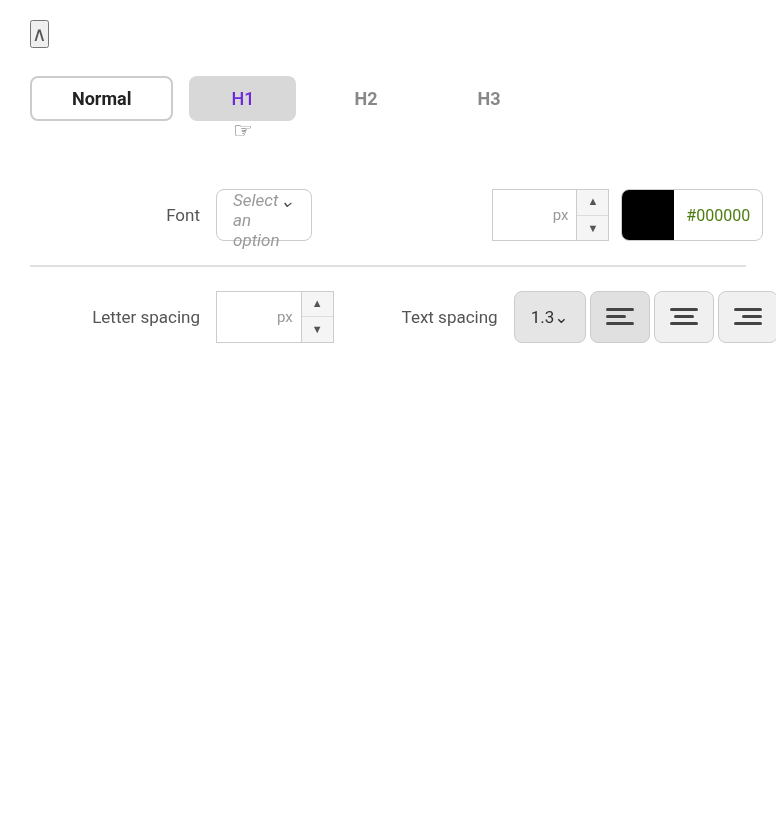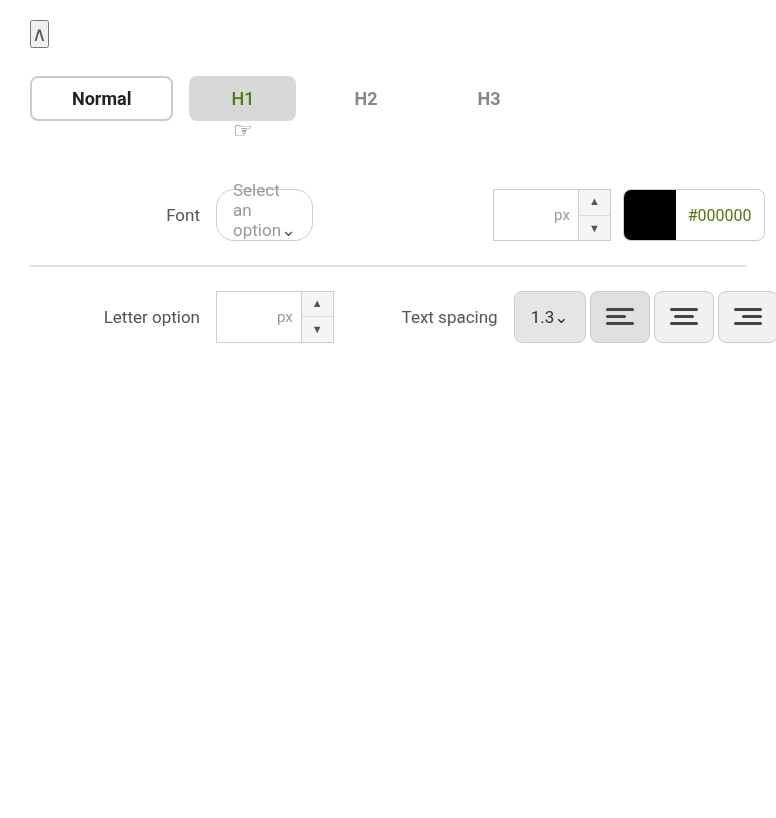--- a/index.html
+++ b/index.html
@@ -57,21 +57,21 @@
     .tab.active-normal {
       border: 2px solid #ccc;
       color: #222;
       font-weight: 700;
       background: #fff;
       border-radius: 8px;
     }
 
     .tab.active-h1 {
       background: #d8d8d8;
-      color: #4d7c0f;
+      color: #6d28d9;
       border-radius: 8px;
       font-weight: 500;
     }
 
     .form-section {
       display: flex;
       flex-direction: row;
       gap: 4px;
       padding-left: 10px;
     }
@@ -87,30 +87,31 @@
       text-align: right;
       font-size: 17px;
       color: #555;
       flex-shrink: 0;
     }
 
     .select-dropdown {
       flex: 1;
       height: 52px;
       border: 1.5px solid #ccc;
-      border-radius: 18px;
+      border-radius: 8px;
       padding: 0 16px;
       font-size: 17px;
       color: #999;
       display: flex;
-      align-items: flex-end;
+      align-items: flex-start;
       justify-content: space-between;
       cursor: pointer;
       background: #fff;
       max-width: 450px;
+      font-style: italic;
     }
 
     .select-dropdown .chevron-icon {
       font-size: 18px;
       color: #555;
     }
 
     .size-row {
       display: flex;
       align-items: center;
@@ -310,21 +311,21 @@
     <button class="format-btn strikethrough">S</button>
   </div>
 
 </div>
 
 <div class="divider"></div>
 
 <div class="form-section">
 
   <div class="form-row">
-    <span class="form-label">Letter option</span>
+    <span class="form-label">Letter spacing</span>
     <div class="size-input-group">
       <input type="text" style="">
       <span class="px-label">px</span>
       <div class="stepper">
         <button>▲</button>
         <button>▼</button>
       </div>
     </div>
   </div>
 

